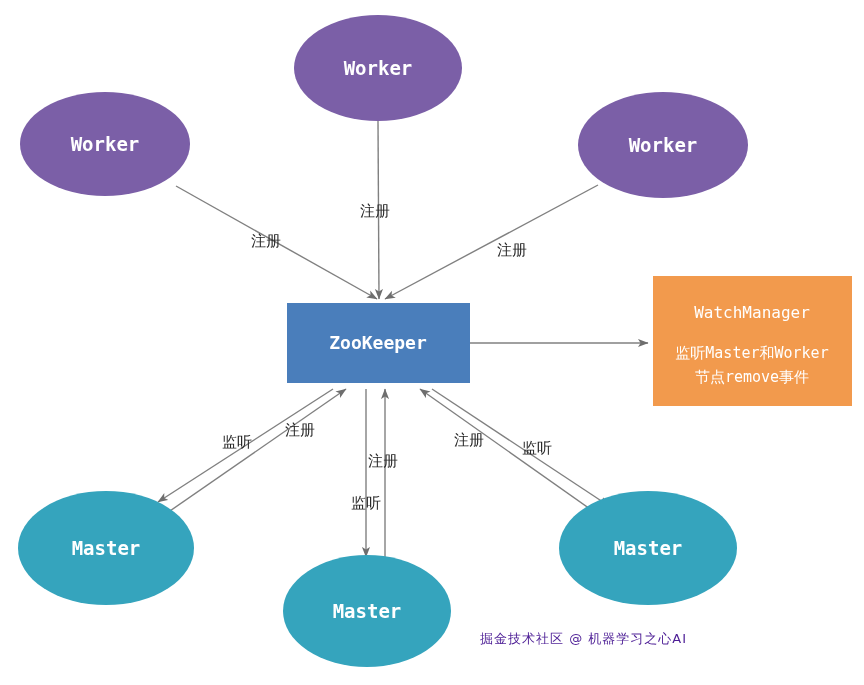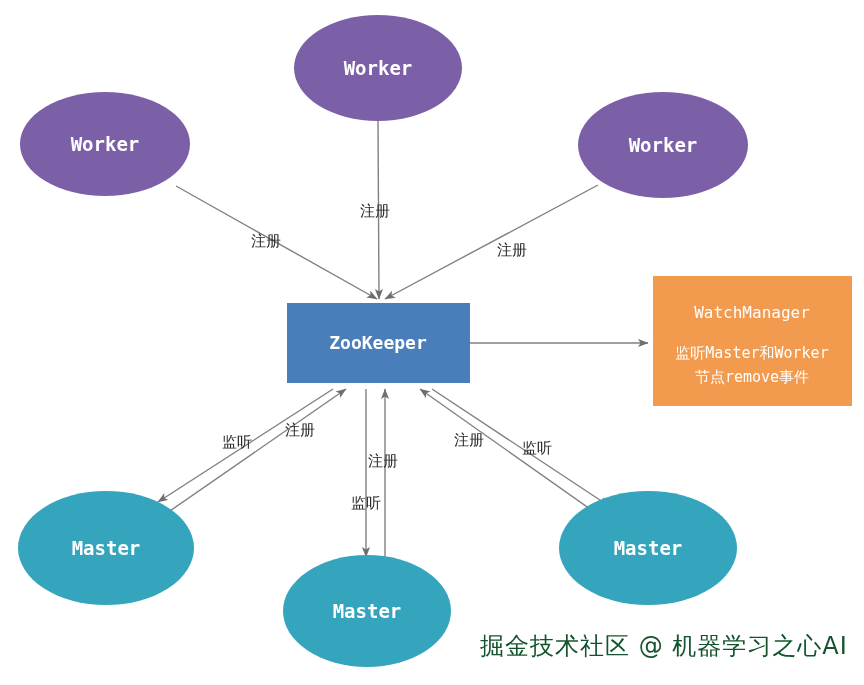--- a/index.html
+++ b/index.html
@@ -56,22 +56,22 @@
     dominant-baseline: middle;
   }
   .edge-line {
     stroke: #808080;
     stroke-width: 1.4;
     fill: none;
   }
   .watermark {
     position: absolute;
     font-family: "DejaVu Sans", "Liberation Sans", sans-serif;
-    font-size: 24px;
-    color: #14532d;
+    font-size: 13px;
+    color: #4c1d95;
     letter-spacing: 1px;
     white-space: nowrap;
     user-select: none;
   }
 </style>
 </head>
 <body>
 
 <div id="canvas">
 

